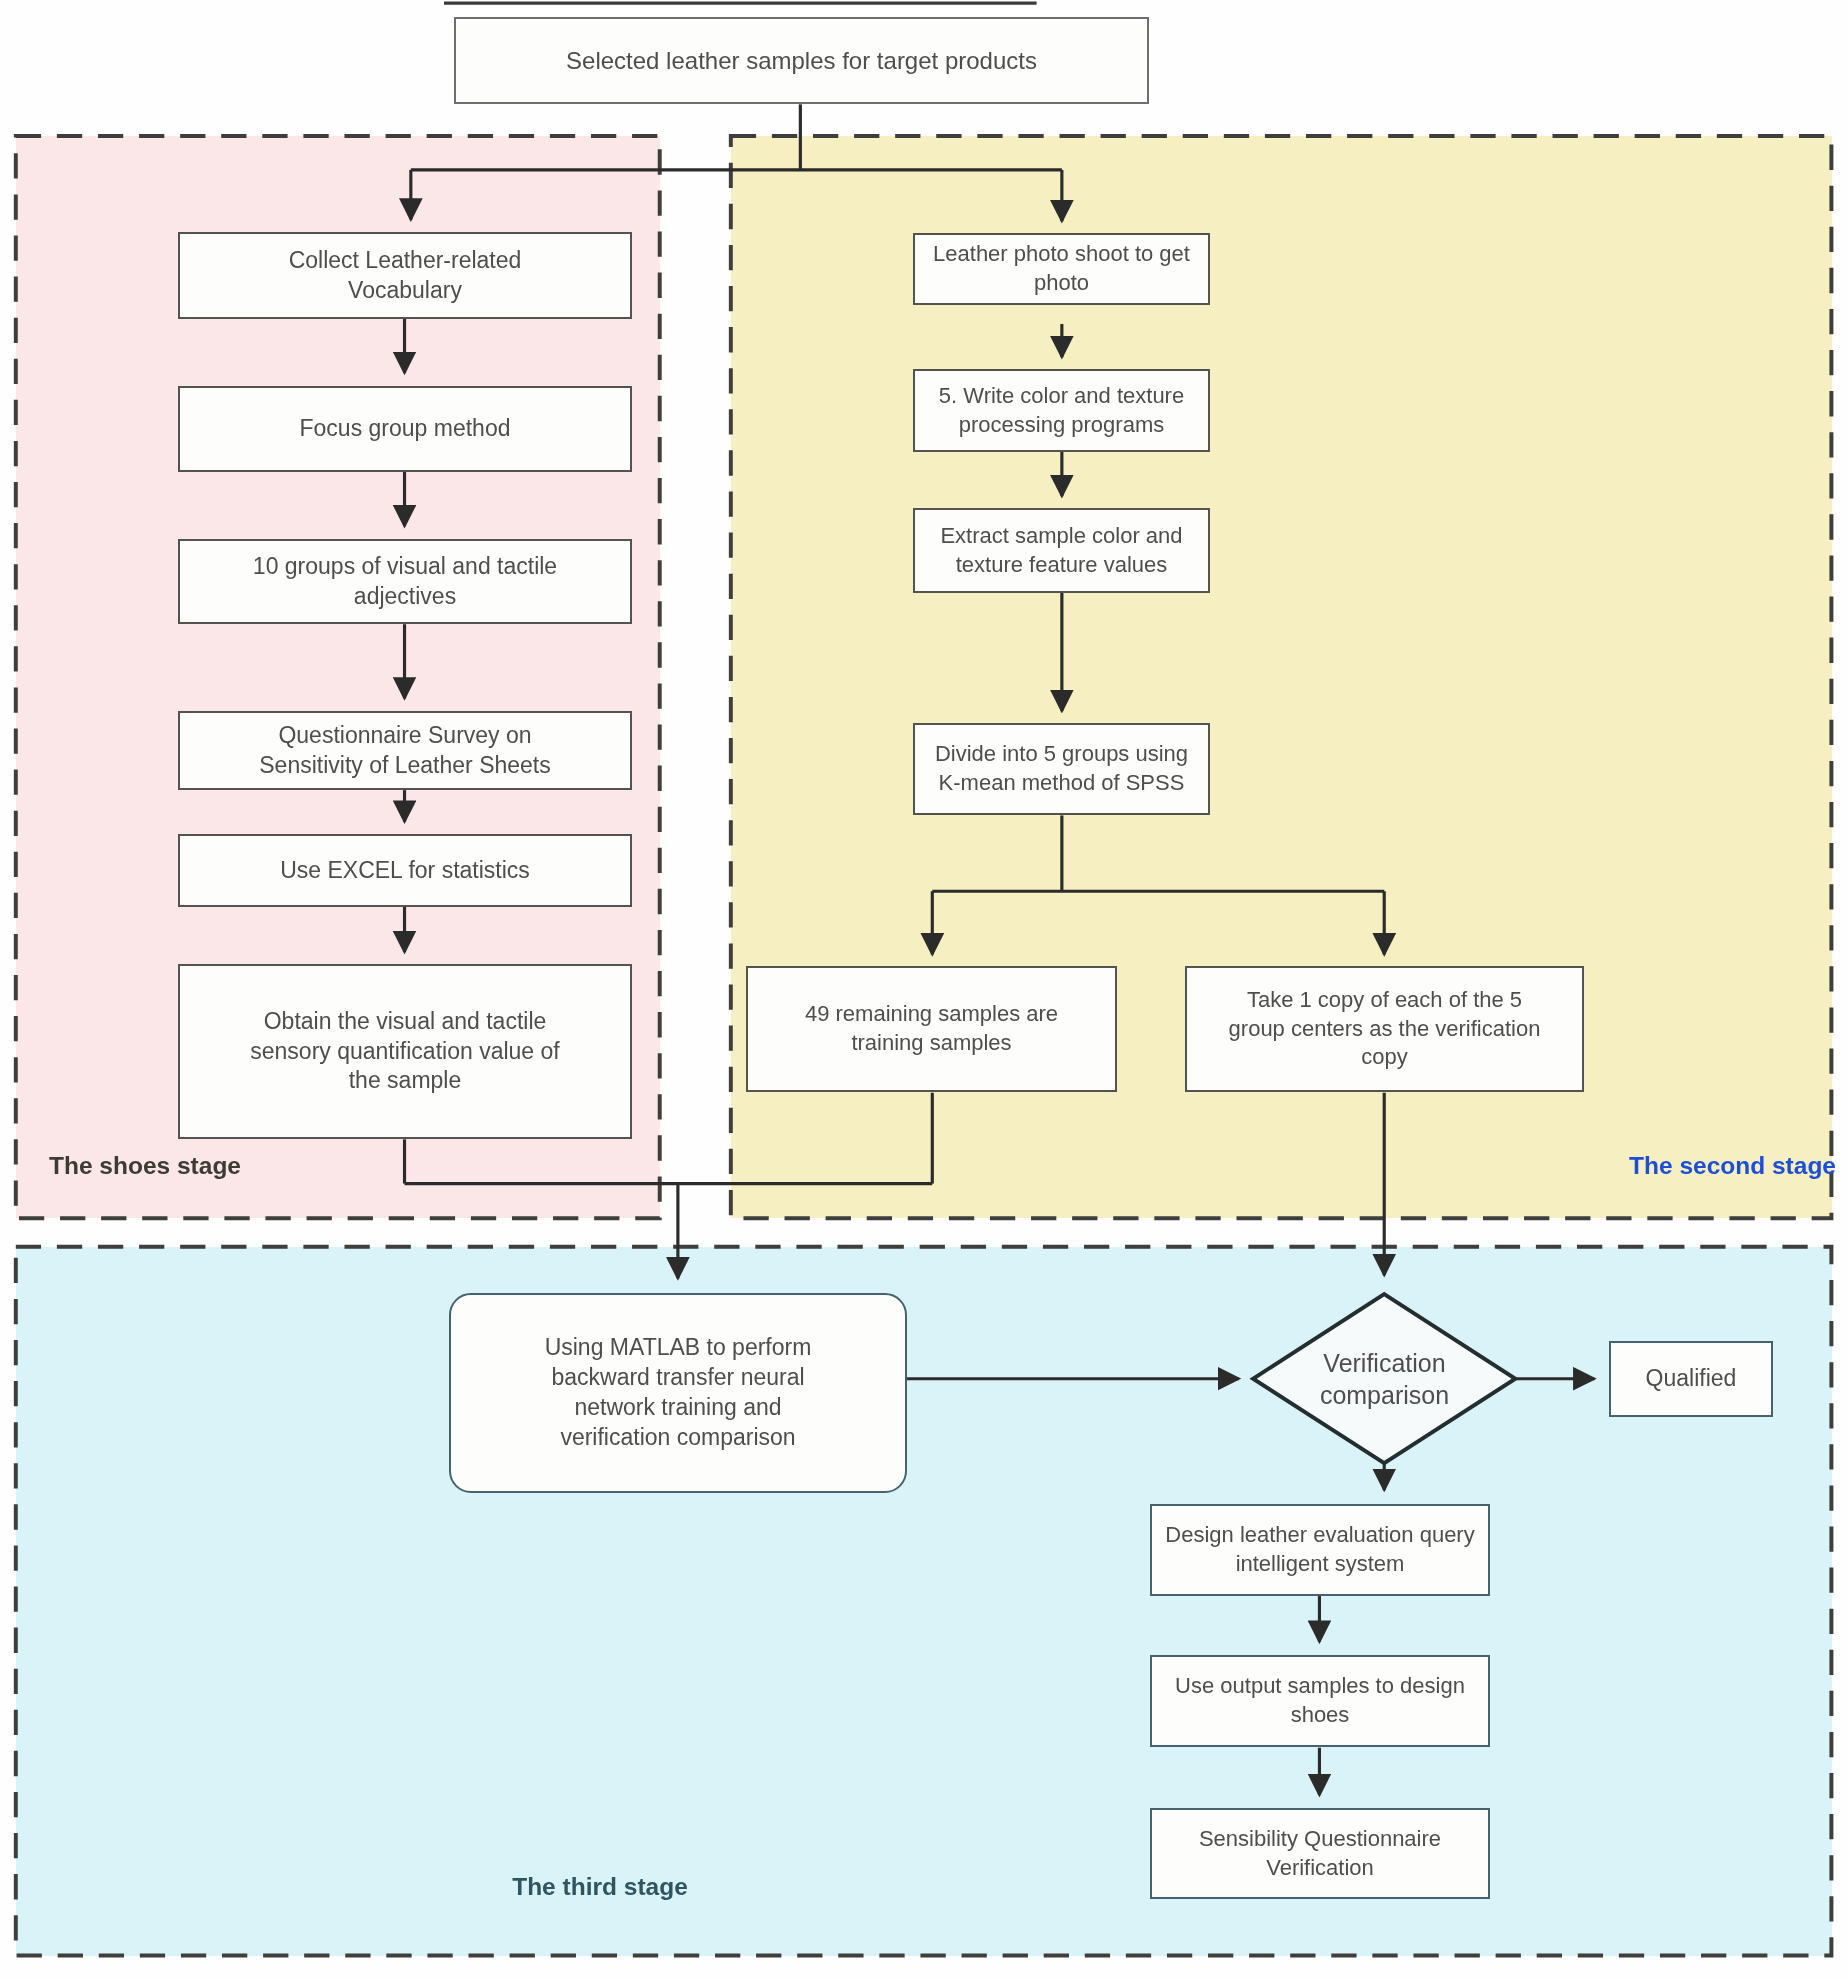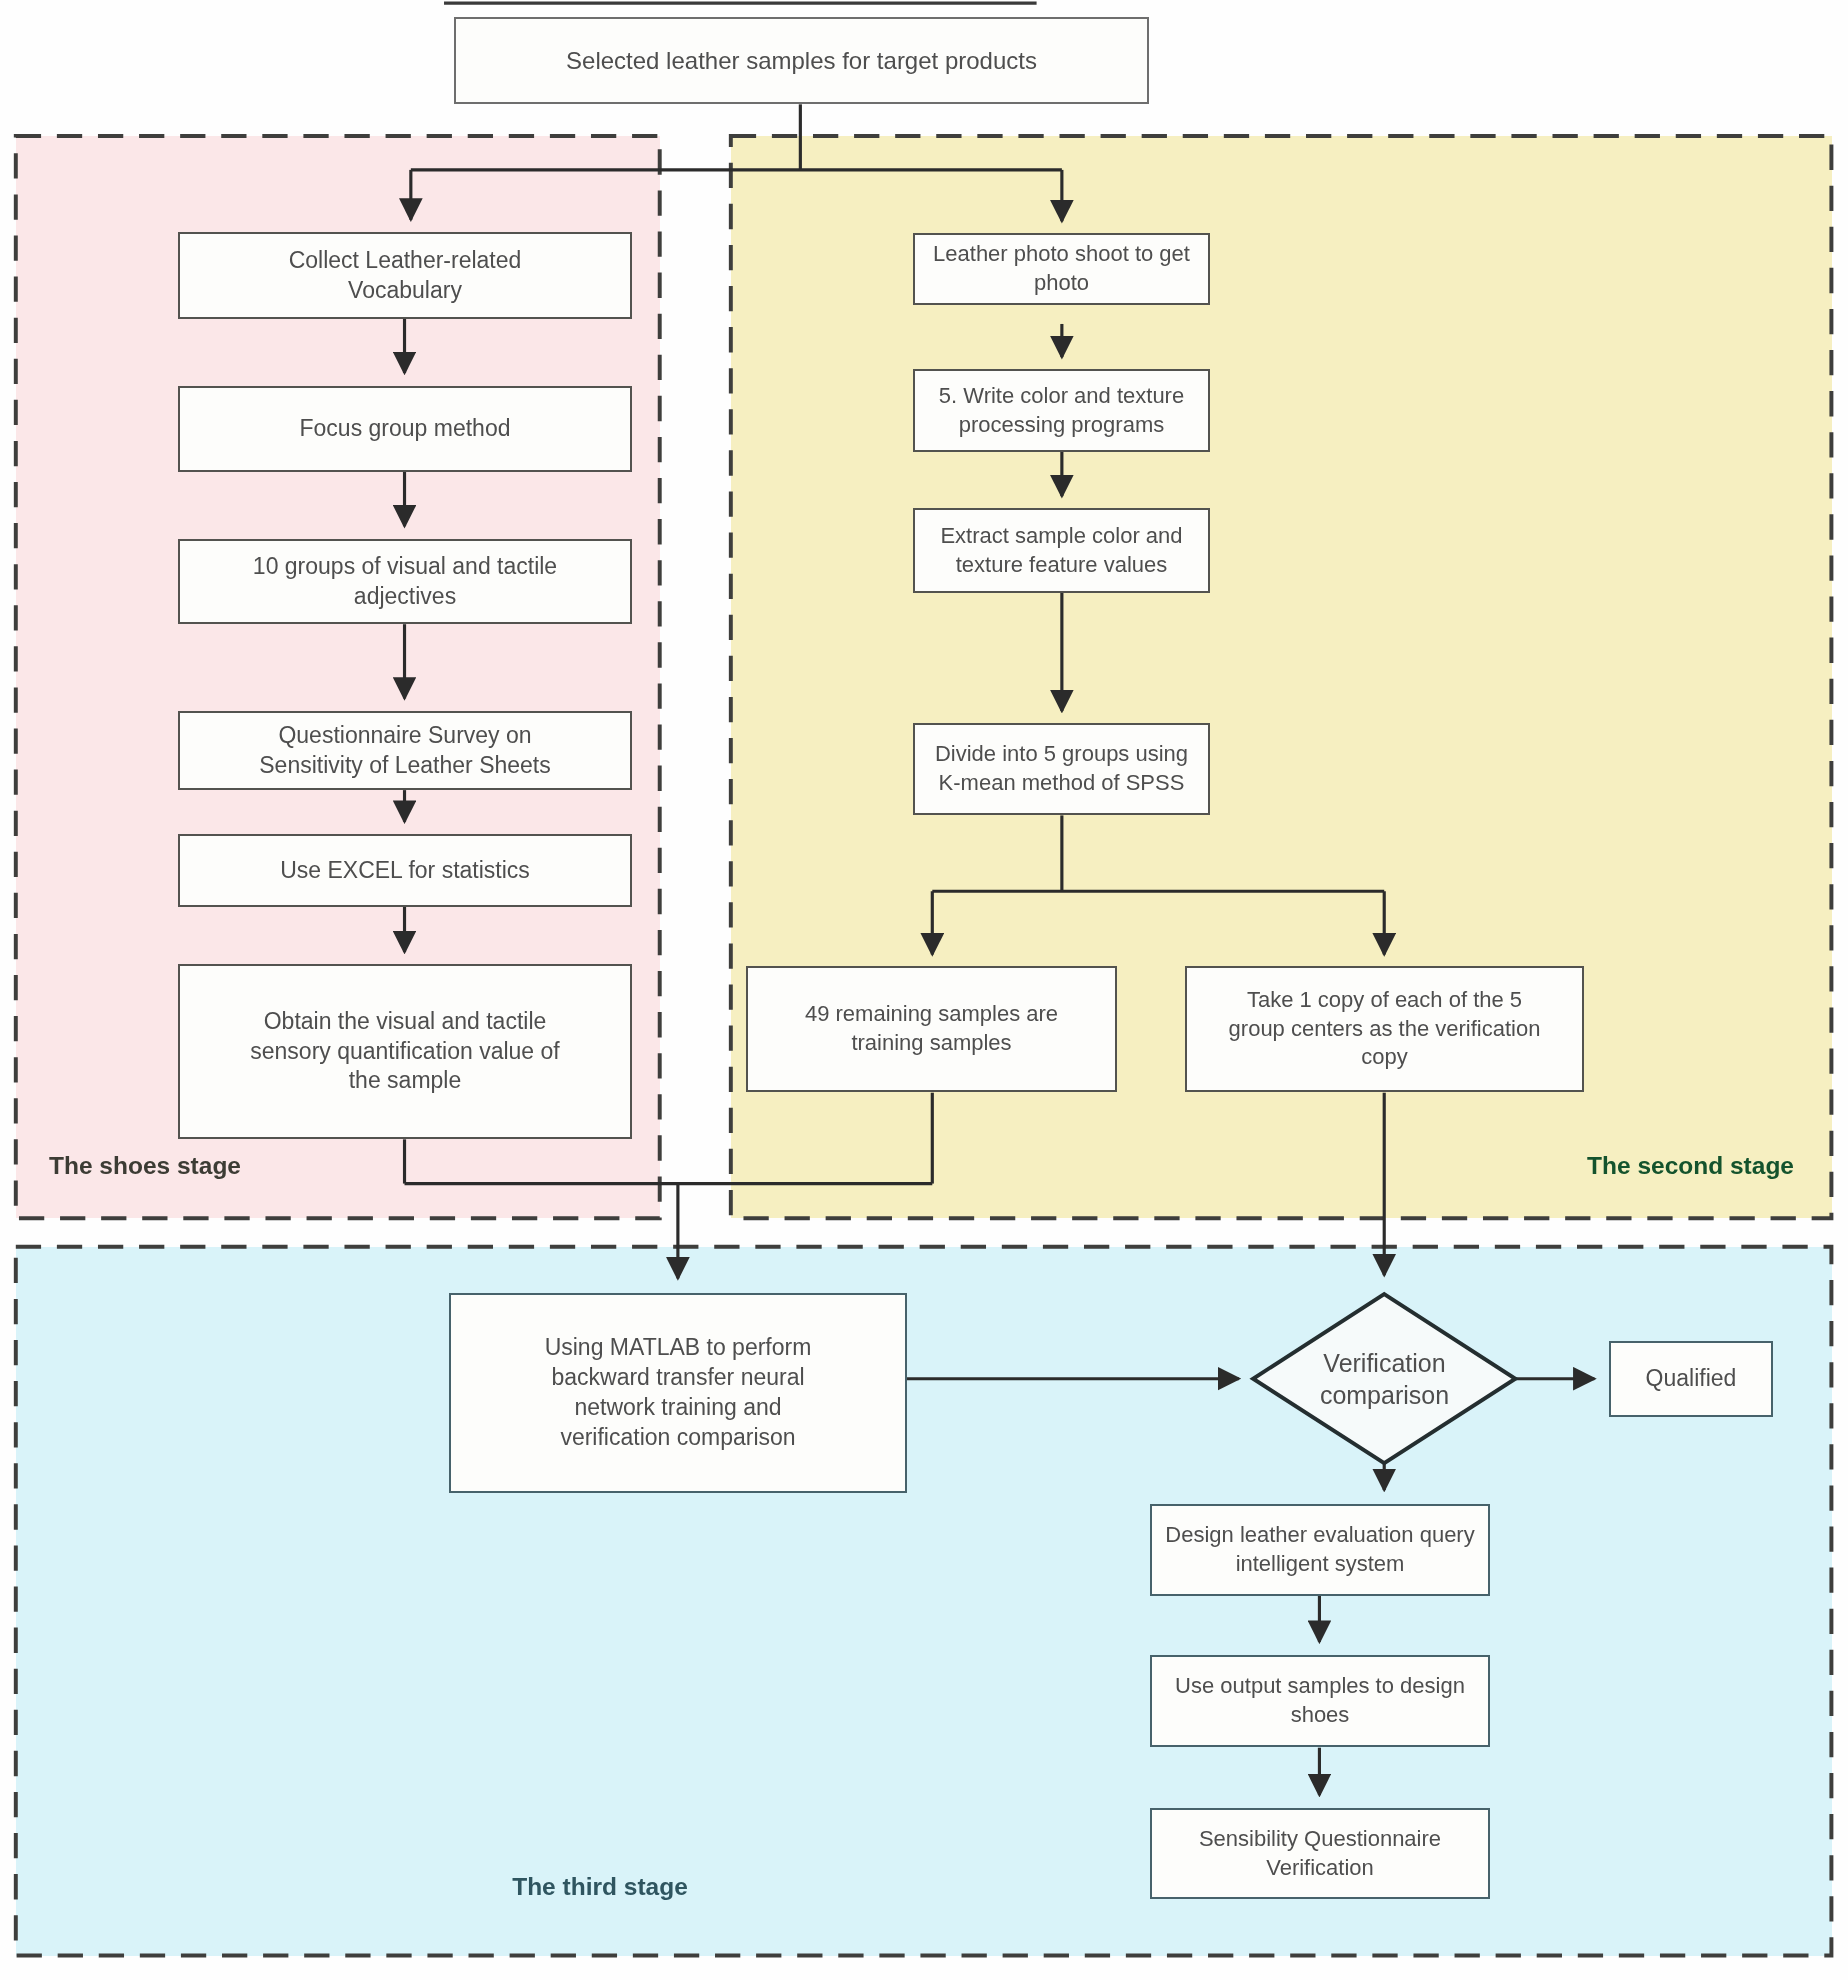--- a/index.html
+++ b/index.html
@@ -12,28 +12,28 @@
   #overlay{position:absolute;left:0;top:0;width:1848px;height:1980px;pointer-events:none;}
   .node{position:absolute;background:#fdfdfb;border:2.4px solid #53534f;box-sizing:border-box;
         display:flex;align-items:center;justify-content:center;text-align:center;
         color:#4e4e4e;font-size:23px;line-height:1.30;padding:0 43px;z-index:5;}
   .s1{padding:0 57px;}
   .s2{font-size:22px;padding:0 8px;}
   .s3{border-color:#47626b;}
   #node-top{border-color:#6e6e6e;font-size:24px;}
   #node-d1{padding:0 29px;}
   #node-d2{padding:0 36px;}
-  #node-matlab{padding:0 70px;}
+  #node-matlab{padding:0 70px;border-radius:22px;}
   .gcol{font-size:22px;padding:0 6.3px;}
   #diamond-label{position:absolute;left:1274px;top:1334px;width:221px;height:90px;background:transparent;
         display:flex;align-items:center;justify-content:center;text-align:center;border:none;
         color:#4e4e4e;font-size:25px;line-height:1.3;z-index:6;}
   .stage-label{position:absolute;font-weight:bold;font-size:24.5px;color:#3c3c34;z-index:6;}
   #label-first {left:49px;top:1152px;}
-  #label-second{left:1502px;top:1152px;width:292px;text-align:right;color:#14532d;}
+  #label-second{left:1544px;top:1152px;width:292px;text-align:right;color:#1d4ed8;}
   #label-third {left:442px;top:1873px;width:316px;text-align:center;color:#2f5560;}
 </style>
 </head>
 <body>
 
 <div id="page">
 
   <div class="region" id="region-first"></div>
   <div class="region" id="region-second"></div>
   <div class="region" id="region-third"></div>

